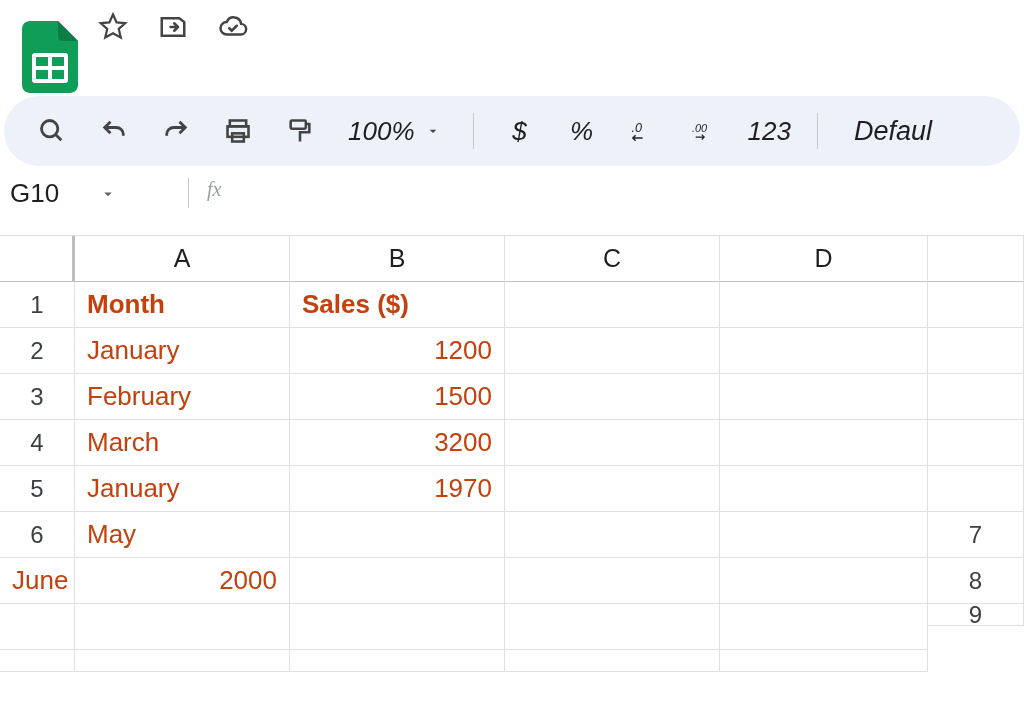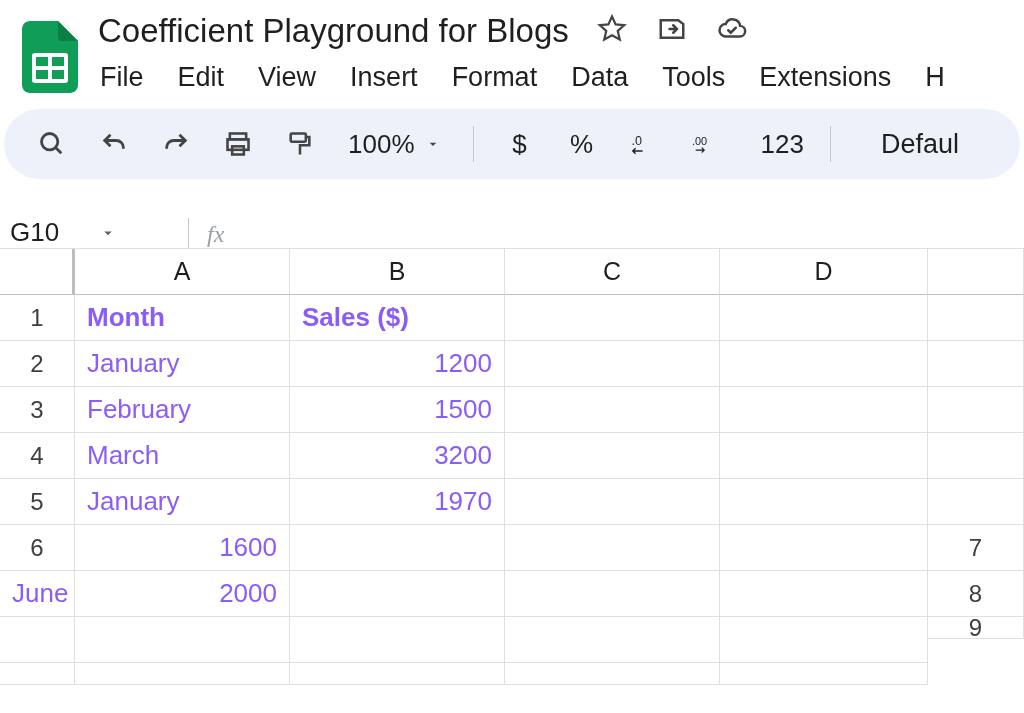--- a/index.html
+++ b/index.html
@@ -60,20 +60,21 @@
   .toolbar {
     background: #edf2fa;
     border-radius: 40px;
     height: 70px;
     display: flex;
     align-items: center;
     padding: 0 28px;
     gap: 22px;
     color: #444746;
     font-size: 26px;
+    font-style: italic;
   }
   .toolbar svg { width: 28px; height: 28px; }
   .tb-btn {
     display: flex;
     align-items: center;
     justify-content: center;
     width: 40px;
     height: 40px;
     cursor: pointer;
   }
@@ -86,26 +87,26 @@
     margin: 0 6px;
   }
   .zoom svg { width: 16px; height: 16px; }
   .sep {
     width: 1px;
     height: 36px;
     background: #c7c7c7;
     margin: 0 4px;
   }
   .fmt-text { font-size: 26px; color: #1f1f1f; }
-  .font-name { font-size: 27px; color: #1f1f1f; margin-left: 24px; }
+  .font-name { font-size: 27px; color: #1f1f1f; margin-left: 10px; }
 
   
   .fx-row {
     display: flex;
-    align-items: flex-end;
+    align-items: flex-start;
     height: 58px;
     border-bottom: 1px solid #e0e0e0;
     padding-left: 10px;
     margin-top: 12px;
   }
   .name-box {
     display: flex;
     align-items: center;
     gap: 40px;
     font-size: 26px;
@@ -115,21 +116,21 @@
   .name-box svg { width: 18px; height: 18px; color:#5f6368;}
   .fx-sep {
     width: 1px;
     height: 30px;
     background: #c7c7c7;
     margin: 0 18px;
   }
   .fx-label {
     font-family: serif;
     font-style: italic;
-    font-size: 24px;
+    font-size: 20px;
     color: #9aa0a6;
   }
 
   
   .grid {
     display: grid;
     grid-template-columns: 75px 215px 215px 215px 208px 96px;
     font-size: 26px;
   }
   .col-head {
@@ -158,42 +159,41 @@
     justify-content: center;
     height: 46px;
   }
   .cell {
     border-right: 1px solid #e0e0e0;
     border-bottom: 1px solid #e0e0e0;
     padding: 0 12px;
     display: flex;
     align-items: center;
     height: 46px;
-    color: #8b5cf6;
+    color: #c2410c;
   }
   .cell.right { justify-content: flex-end; }
   .cell.bold { font-weight: 700; }
 </style>
 </head>
 <body>
 
 <div class="header">
   <div class="logo">
     <svg viewBox="0 0 56 72">
       <path fill="#0f9d58" d="M8 0h28l20 20v44c0 4.4-3.6 8-8 8H8c-4.4 0-8-3.6-8-8V8C0 3.6 3.6 0 8 0z"></path>
       <path fill="#0a7e45" d="M36 0l20 20H40c-2.2 0-4-1.8-4-4V0z"></path>
       <rect x="12" y="34" width="32" height="26" rx="1" fill="none" stroke="#fff" stroke-width="4"></rect>
       <line x1="28" y1="34" x2="28" y2="60" stroke="#fff" stroke-width="4"></line>
       <line x1="12" y1="47" x2="44" y2="47" stroke="#fff" stroke-width="4"></line>
     </svg>
   </div>
 
   <div class="title-area">
     <div class="title-row">
-      <span class="doc-title">Coefficient Playground for Blogs</span>
       <div class="title-icons">
         <span>
           <svg viewBox="0 0 24 24" fill="none" stroke="#444" stroke-width="1.8">
               <path d="M12 2l2.9 6.3 6.9.6-5.2 4.7 1.6 6.8L12 17l-6.2 3.4 1.6-6.8L2.2 8.9l6.9-.6L12 2z"></path>
             </svg>
         </span>
         <span>
           <svg viewBox="0 0 24 24" fill="none" stroke="#444" stroke-width="2">
               <path d="M3 5h14l4 3v11H3z"></path>
               <path d="M10 12h6M13 9l3 3-3 3" stroke-linecap="round"></path>
@@ -201,31 +201,20 @@
         </span>
         <span>
           <svg viewBox="0 0 24 24" fill="none" stroke="#444" stroke-width="2">
               <path d="M7 18a5 5 0 010-10 6 6 0 0111.5 1.5A4 4 0 0118 18H7z"></path>
               <path d="M9 13l2 2 4-4" stroke-linecap="round"></path>
             </svg>
         </span>
       </div>
     </div>
 
-    <div class="menu-bar">
-      <span class="menu-item">File</span>
-      <span class="menu-item">Edit</span>
-      <span class="menu-item">View</span>
-      <span class="menu-item">Insert</span>
-      <span class="menu-item">Format</span>
-      <span class="menu-item">Data</span>
-      <span class="menu-item">Tools</span>
-      <span class="menu-item">Extensions</span>
-      <span class="menu-item">H</span>
-    </div>
   </div>
 </div>
 
 <div class="toolbar-wrap">
   <div class="toolbar">
     <span class="tb-btn">
       <svg viewBox="0 0 24 24" fill="none" stroke="#444" stroke-width="2.4">
           <circle cx="10" cy="10" r="7"></circle>
           <line x1="20" y1="20" x2="15" y2="15"></line>
         </svg>
@@ -269,21 +258,21 @@
           <text x="2" y="16" font-size="18" fill="#1f1f1f">.0</text>
           <path d="M4 24h14M8 20l-4 4 4 4" fill="none" stroke="#1f1f1f" stroke-width="2"></path>
         </svg>
     </span>
     <span class="tb-btn">
       <svg viewBox="0 0 46 28">
           <text x="0" y="16" font-size="18" fill="#1f1f1f">.00</text>
           <path d="M6 24h14M16 20l4 4-4 4" fill="none" stroke="#1f1f1f" stroke-width="2"></path>
         </svg>
     </span>
-    <span class="tb-btn fmt-text" style="width:auto;margin-left:13px;">123</span>
+    <span class="tb-btn fmt-text" style="width:auto;">123</span>
     <div class="sep"></div>
     <span class="font-name">Defaul</span>
   </div>
 </div>
 
 <div class="fx-row">
   <div class="name-box">
     <span>G10</span>
     <svg viewBox="0 0 24 24" fill="#5f6368">
         <path d="M7 10l5 5 5-5z"></path>
@@ -331,21 +320,21 @@
   <div class="cell"></div>
 
   <div class="row-head">5</div>
   <div class="cell">January</div>
   <div class="cell right">1970</div>
   <div class="cell"></div>
   <div class="cell"></div>
   <div class="cell"></div>
 
   <div class="row-head">6</div>
-  <div class="cell right">1600</div>
+  <div class="cell">May</div>
   <div class="cell"></div>
   <div class="cell"></div>
   <div class="cell"></div>
 
   <div class="row-head">7</div>
   <div class="cell">June</div>
   <div class="cell right">2000</div>
   <div class="cell"></div>
   <div class="cell"></div>
   <div class="cell"></div>

